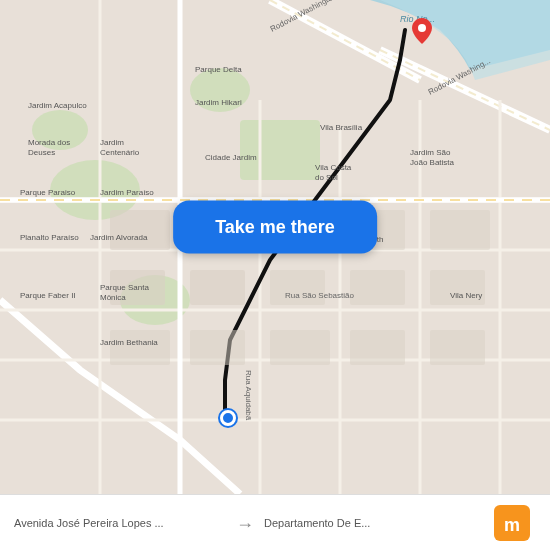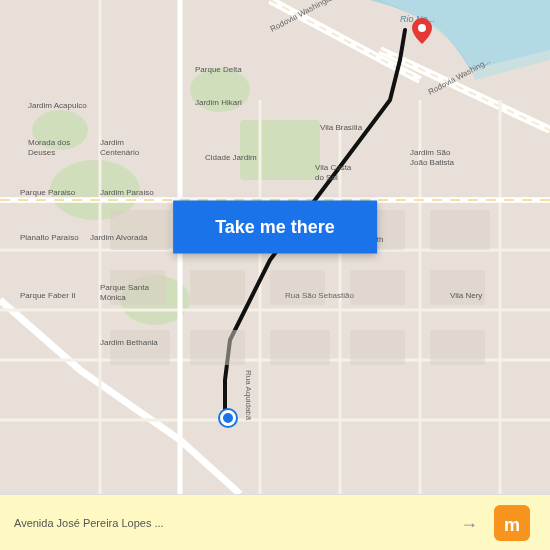--- a/index.html
+++ b/index.html
@@ -37,21 +37,21 @@
 
     
     #take-me-there-btn {
       position: absolute;
       left: 50%;
       top: 46%;
       transform: translate(-50%, -50%);
       background: #1a73e8;
       color: #fff;
       border: none;
-      border-radius: 0;
+      border-radius: 16px;
       padding: 16px 42px;
       font-size: 18px;
       font-weight: 600;
       cursor: pointer;
       white-space: nowrap;
       box-shadow: 0 2px 8px rgba(0,0,0,0.25);
       z-index: 10;
     }
 
     
@@ -96,21 +96,21 @@
       top: 18px;
       right: 118px;
       width: 20px;
       height: 26px;
       z-index: 8;
     }
 
     
     #bottom-bar {
       height: 56px;
-      background: #fef9c3;
+      background: #ffffff;
       display: flex;
       align-items: center;
       border-top: 1px solid #ddd;
       padding: 0 8px;
       gap: 0;
       flex-shrink: 0;
     }
 
     .bottom-section {
       flex: 1;
@@ -274,20 +274,23 @@
     <button id="take-me-there-btn">Take me there</button>
 
 
   </div>
 
   <div id="bottom-bar">
     <div class="bottom-section">
       <span class="bottom-label">Avenida José Pereira Lopes ...</span>
     </div>
     <span class="arrow-separator">→</span>
+    <div class="bottom-section">
+      <span class="bottom-label">Departamento De E...</span>
+    </div>
     <div id="moovit-logo">
       <svg class="moovit-icon" viewBox="0 0 36 36" xmlns="http://www.w3.org/2000/svg">
         <rect width="36" height="36" rx="6" fill="#f7941d"></rect>
         <text x="18" y="26" font-size="18" font-weight="bold" fill="white" text-anchor="middle" font-family="Arial">m</text>
       </svg>
     </div>
   </div>
 </div>
 
 </body></html>

